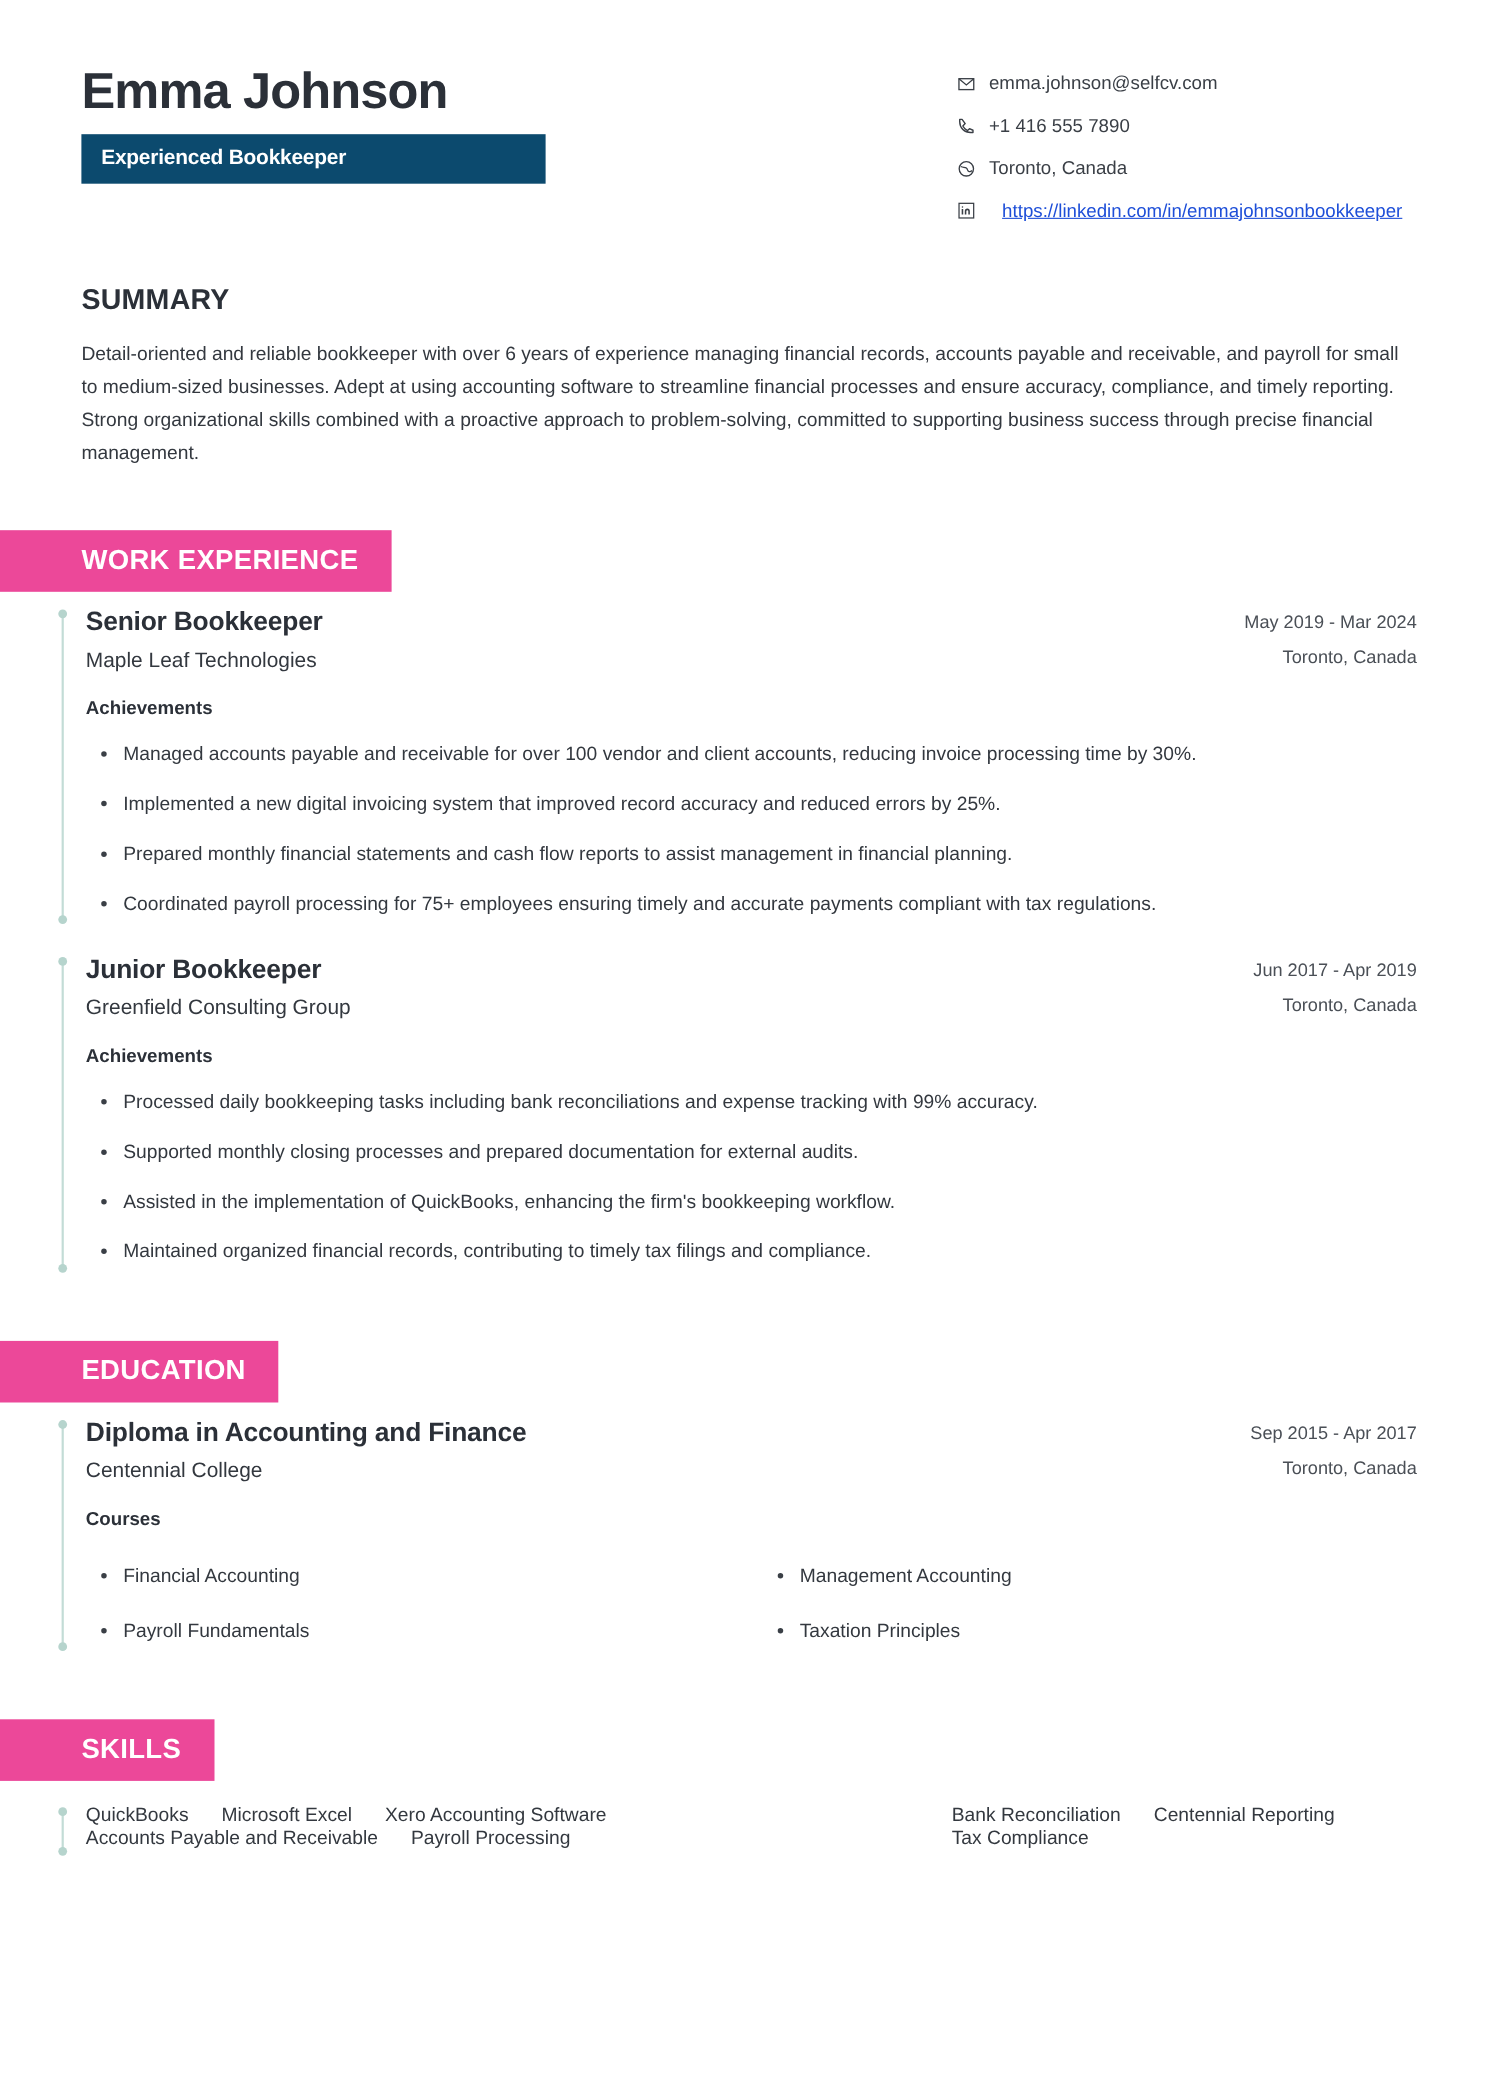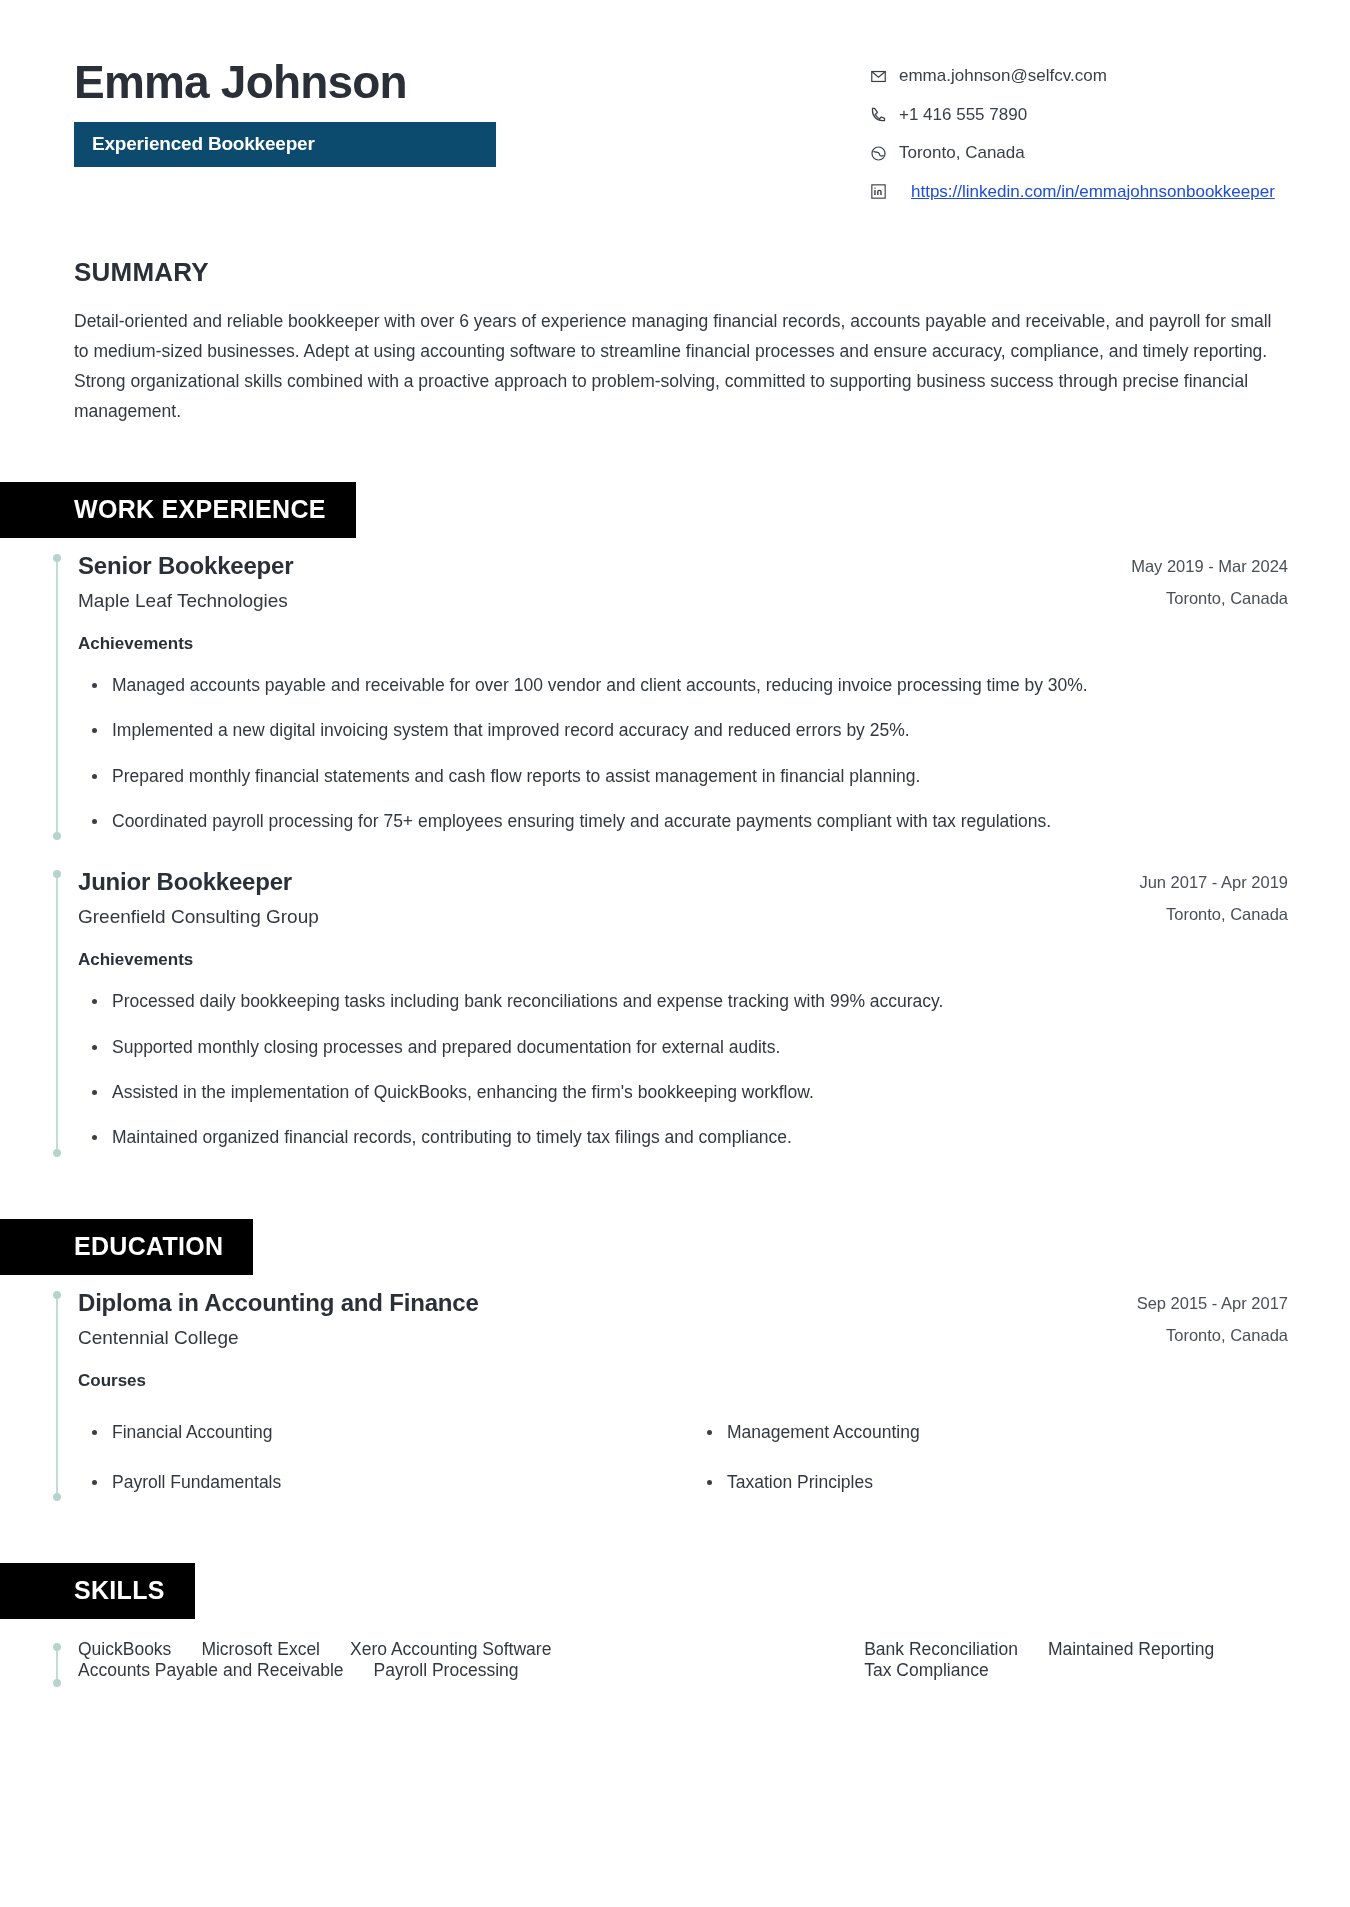--- a/index.html
+++ b/index.html
@@ -39,21 +39,21 @@
 
   
   .section { padding:0 62px 0 74px; }
   .plain-heading {
     font-size:26px; font-weight:700; letter-spacing:0.2px;
     color:#2b3038; margin-top:52px; margin-bottom:18px;
   }
   .summary-text { font-size:17.5px; line-height:1.72; color:#33383f; max-width:1215px; }
 
   .banner {
-    background:#000000; color:#ffffff;
+    background:#ec4899; color:#ffffff;
     font-size:25px; font-weight:700; letter-spacing:0.3px;
     padding:13px 30px 14px 74px;
     display:inline-block;
     margin-top:56px;
   }
   .banner-wrap { display:block; }
 
   
   .entries { padding:0 62px 0 56px; }
   .entry { position:relative; padding-left:22px; padding-top:14px; padding-bottom:6px; }
@@ -249,20 +249,20 @@
       <div class="skills-rows">
         <div class="skills-row">
           <span class="skill">QuickBooks</span>
           <span class="skill">Microsoft Excel</span>
           <span class="skill">Xero Accounting Software</span>
           <span class="skill">Accounts Payable and Receivable</span>
           <span class="skill">Payroll Processing</span>
         </div>
         <div class="skills-row">
           <span class="skill">Bank Reconciliation</span>
-          <span class="skill">Maintained Reporting</span>
+          <span class="skill">Centennial Reporting</span>
           <span class="skill">Tax Compliance</span>
         </div>
       </div>
     </div>
   </div>
 
 </div>
 
 </body></html>

